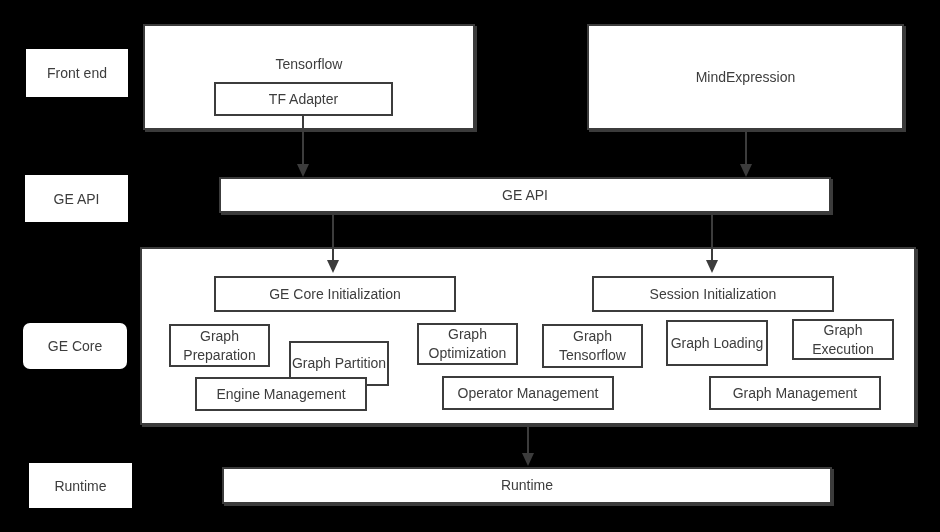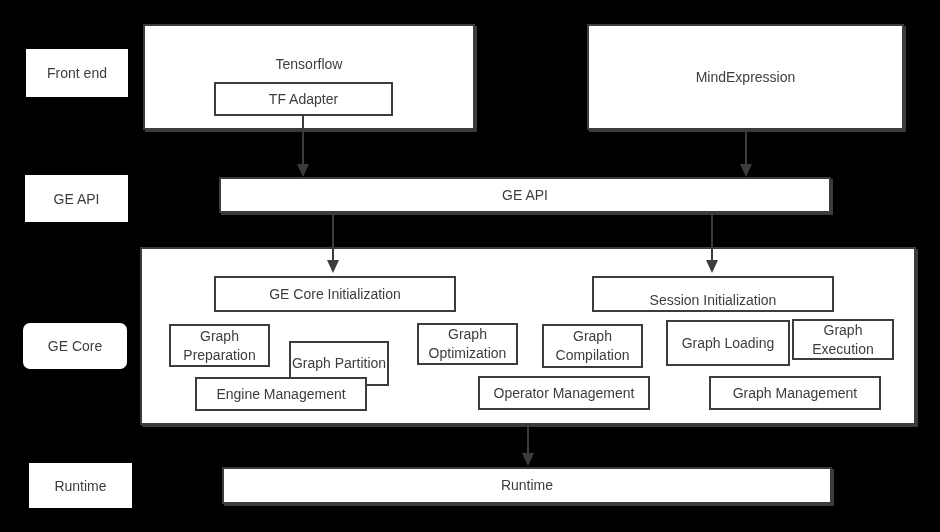--- a/index.html
+++ b/index.html
@@ -35,31 +35,31 @@
   
   .tensorflow{left:143px;top:24px;width:332px;height:106px;display:block;}
   .tensorflow-title{position:absolute;left:0;top:29px;width:100%;text-align:center;}
   .tf-adapter{left:69px;top:56px;width:179px;height:34px;box-shadow:none;}
   .mindexpression{left:587px;top:24px;width:317px;height:106px;}
   
   .geapi-bar{left:219px;top:177px;width:612px;height:36px;}
   
   .gecore{left:140px;top:247px;width:776px;height:178px;display:block;text-decoration:underline;}
   .gecore-init{left:72px;top:27px;width:242px;height:36px;box-shadow:none;}
-  .session-init{left:450px;top:27px;width:242px;height:36px;box-shadow:none;align-items:flex-end;}
+  .session-init{left:450px;top:27px;width:242px;height:36px;box-shadow:none;}
   .stg{box-shadow:none;}
   .stg1{left:27px;top:75px;width:101px;height:43px;}
   .stg2{left:147px;top:72px;width:100px;height:45px;margin-top:20px;}
   .stg3{left:275px;top:74px;width:101px;height:42px;}
   .stg4{left:400px;top:75px;width:101px;height:44px;}
-  .stg5{left:524px;top:71px;width:124px;height:46px;}
+  .stg5{left:524px;top:71px;width:102px;height:46px;}
   .stg6{left:650px;top:70px;width:102px;height:41px;}
   .mgmt{box-shadow:none;height:34px;width:172px;}
   .mgmt1{left:53px;top:128px;}
-  .mgmt2{left:300px;top:127px;margin-left:36px;}
+  .mgmt2{left:300px;top:127px;}
   .mgmt3{left:550px;top:127px;margin-left:17px;}
   
   .runtime-bar{left:222px;top:467px;width:610px;height:37px;}
   
   .arrow{position:absolute;width:12px;}
   .arrow .shaft{position:absolute;left:5px;top:0;width:2px;bottom:11px;background:var(--arrow);}
   .arrow .head{position:absolute;left:0;bottom:0;width:0;height:0;
     border-left:6px solid transparent;border-right:6px solid transparent;
     border-top:13px solid var(--arrow);}
   .arrow1{left:297px;top:114px;height:63px;}
@@ -111,21 +111,21 @@
     <div class="box stg stg1">
       <span>Graph Preparation</span>
     </div>
     <div class="box stg stg2">
       <span>Graph Partition</span>
     </div>
     <div class="box stg stg3">
       <span>Graph Optimization</span>
     </div>
     <div class="box stg stg4">
-      <span>Graph Compilation</span>
+      <span>Graph Tensorflow</span>
     </div>
     <div class="box stg stg5">
       <span>Graph Loading</span>
     </div>
     <div class="box stg stg6">
       <span>Graph Execution</span>
     </div>
 
     <div class="box mgmt mgmt1">
       <span>Engine Management</span>

